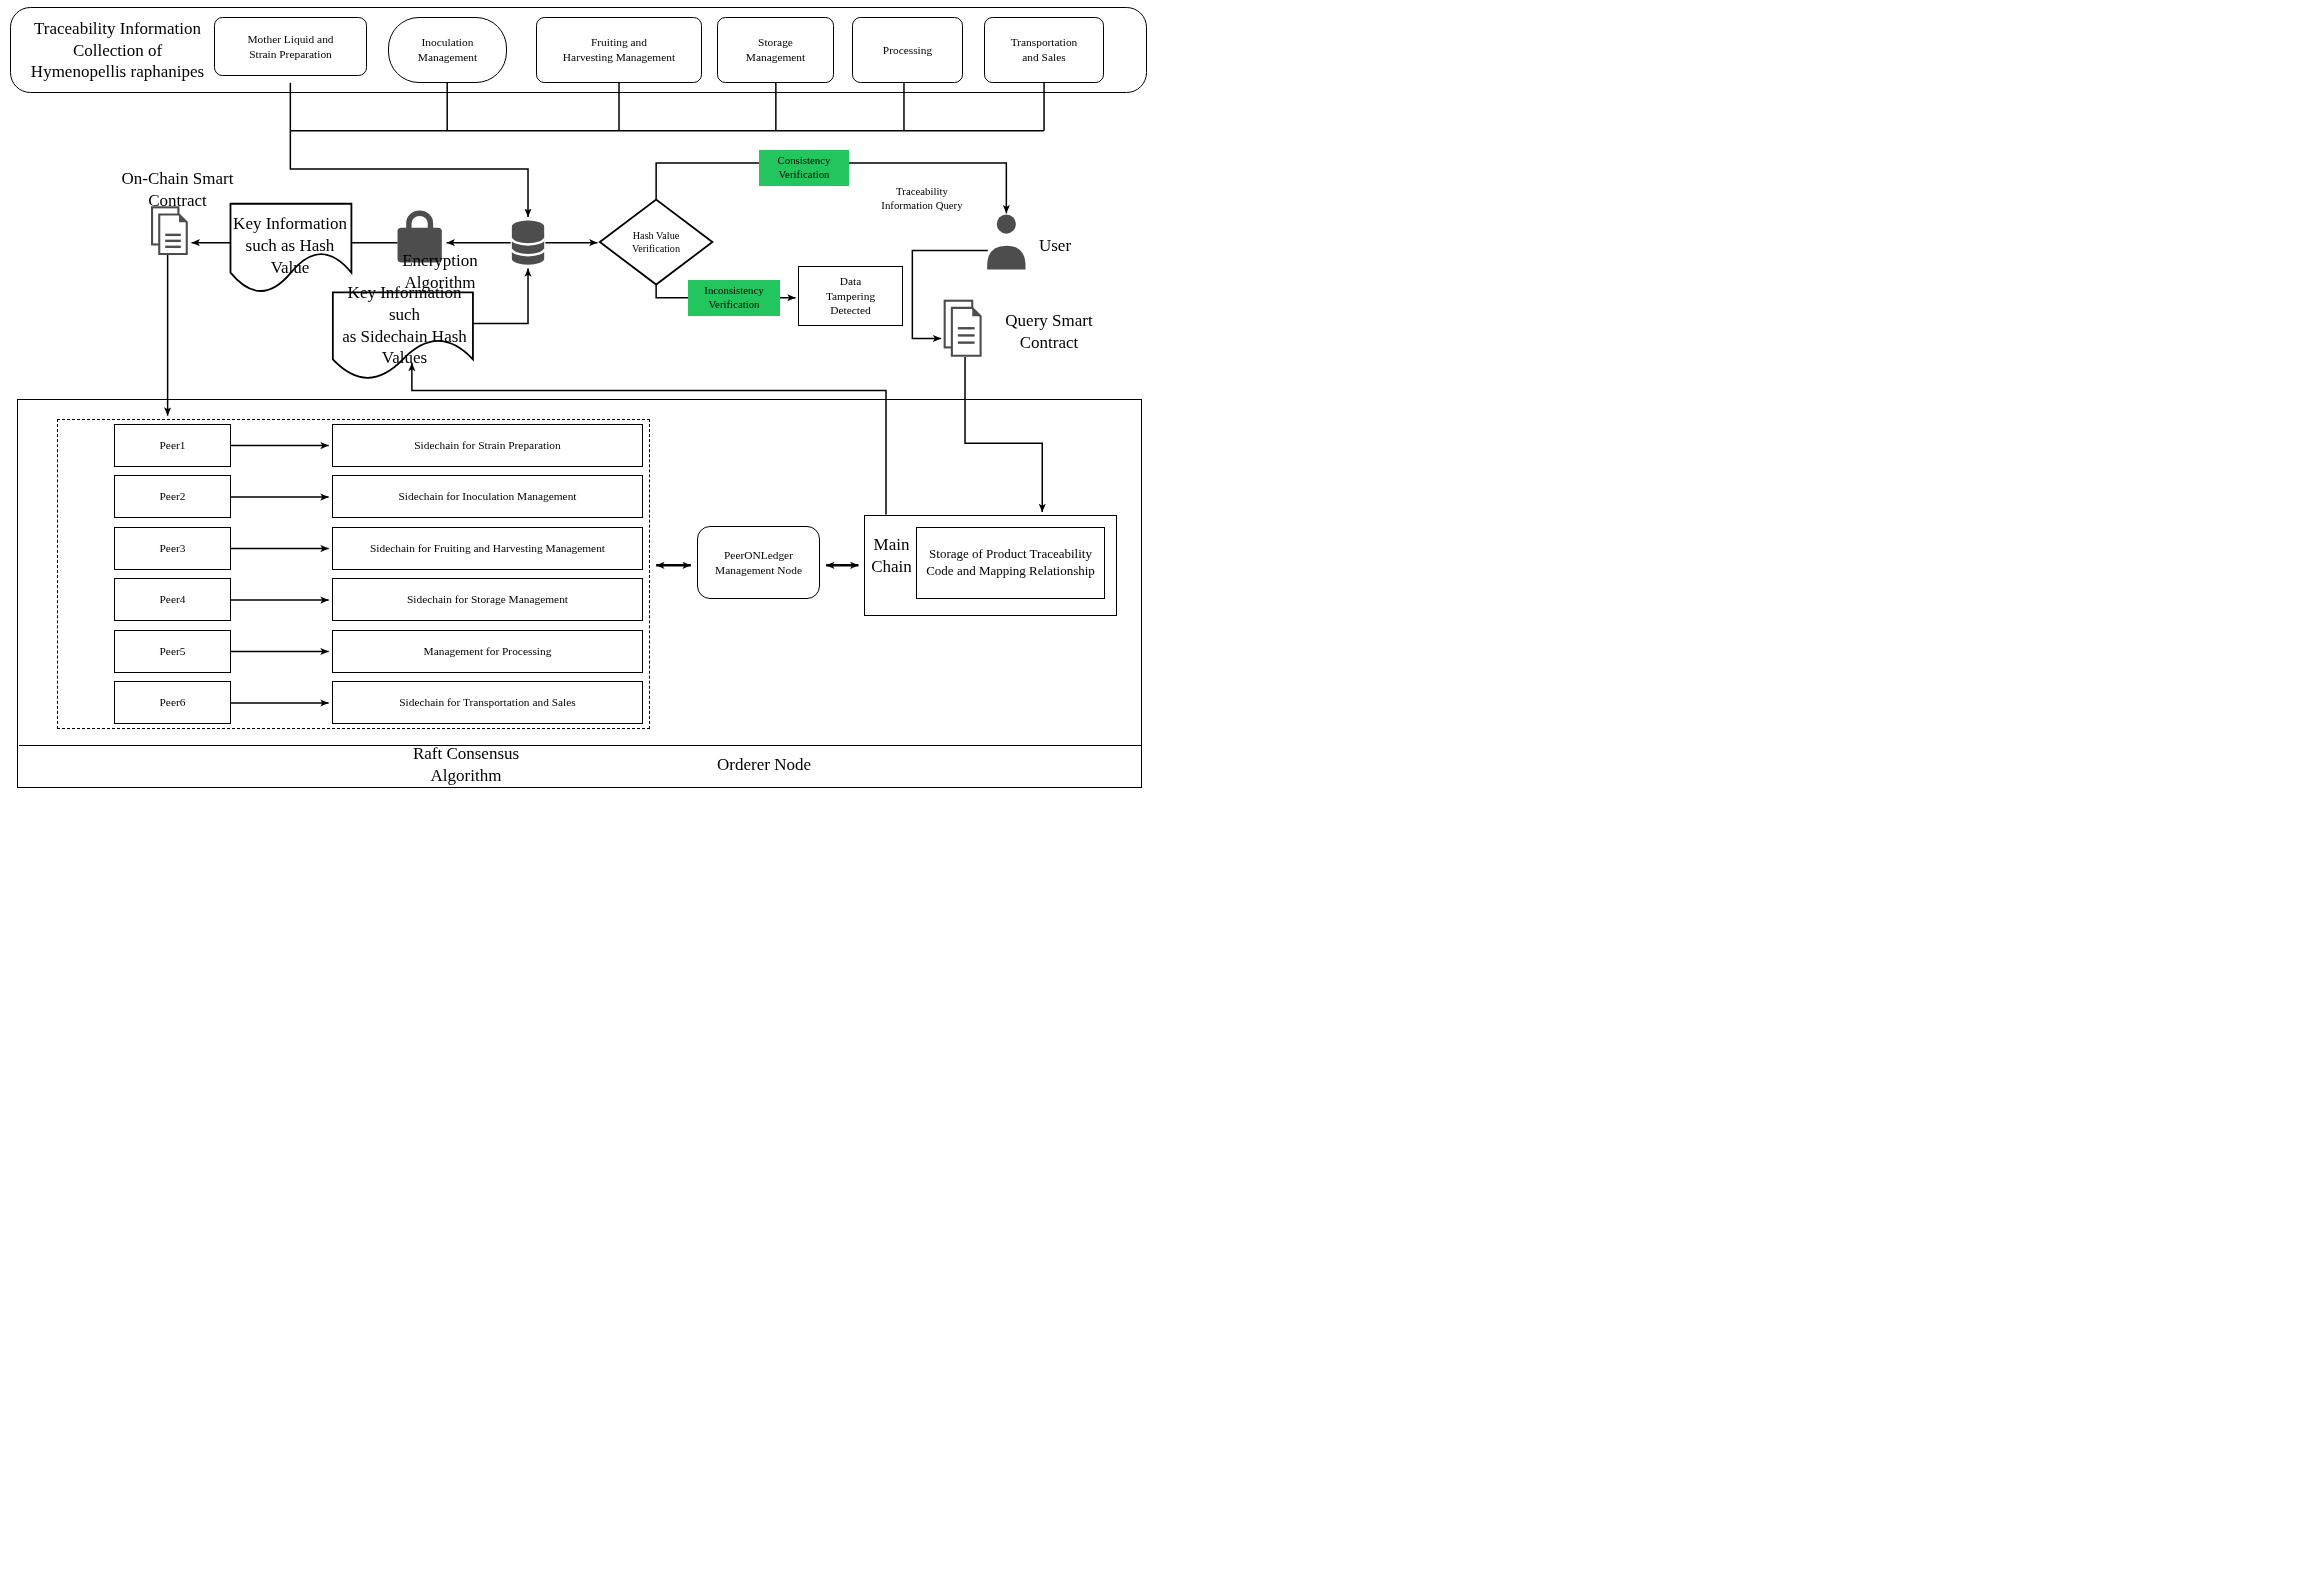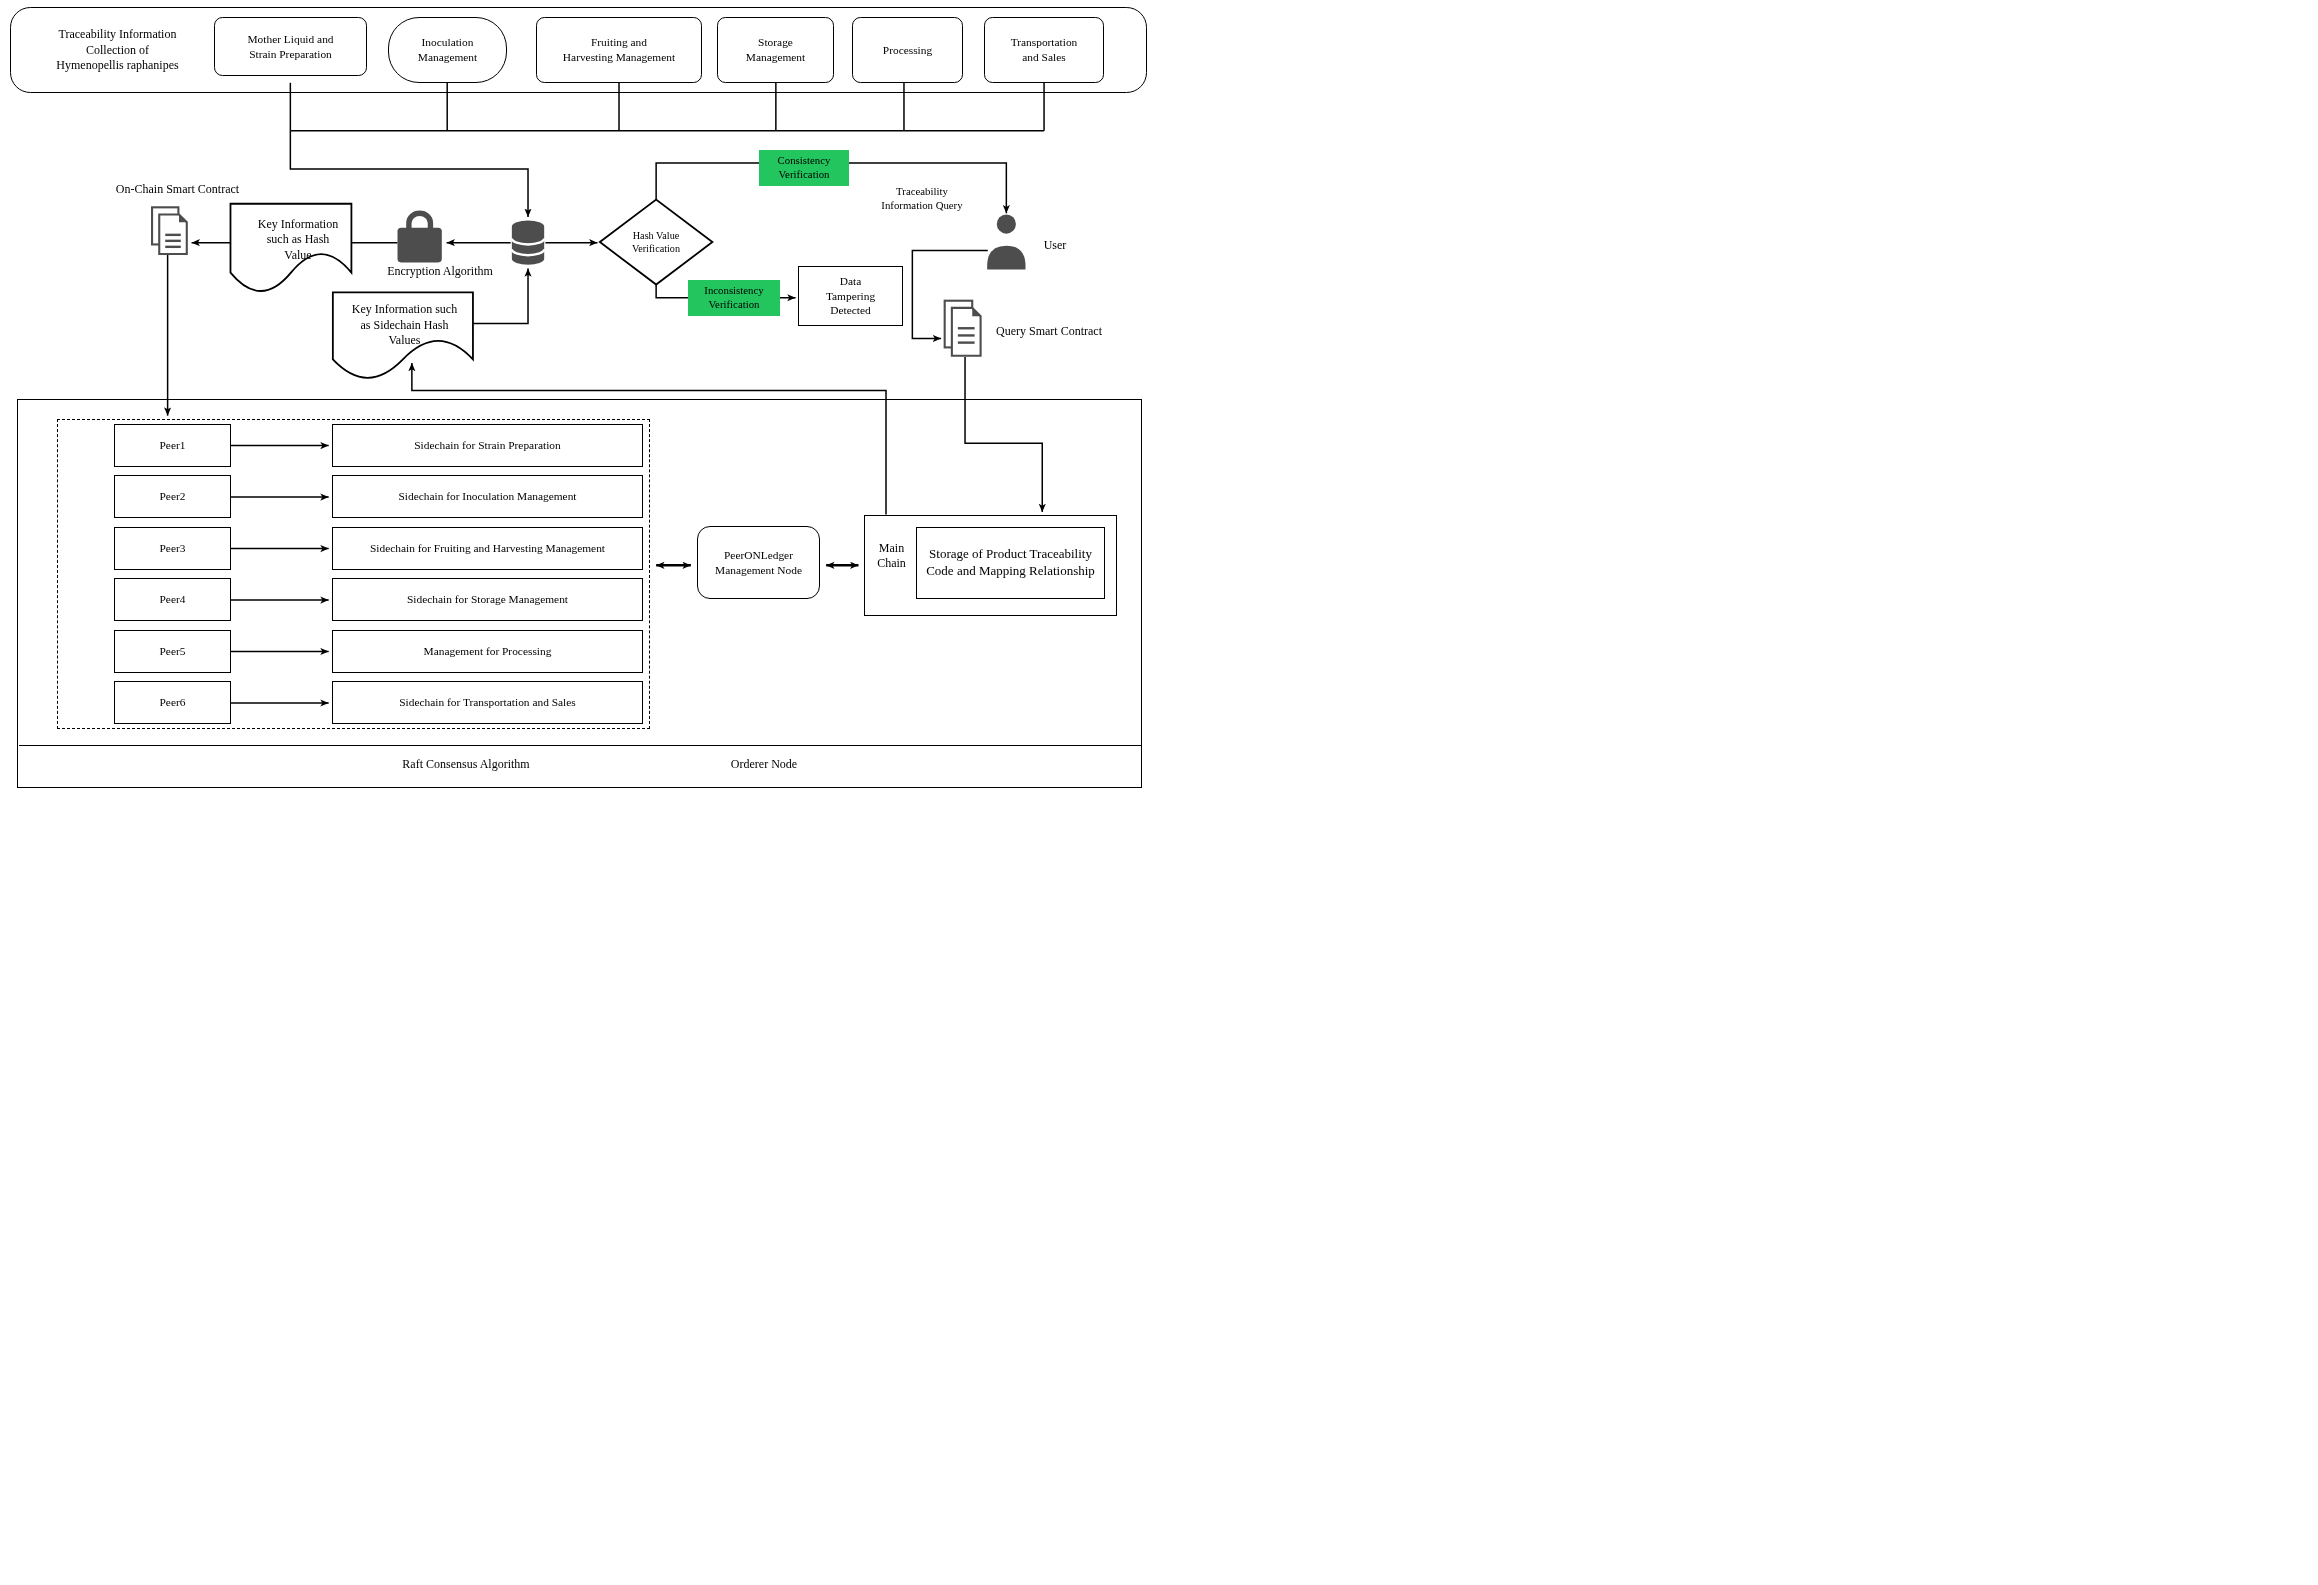--- a/index.html
+++ b/index.html
@@ -8,41 +8,41 @@
     font-family:"Liberation Serif", serif; color:#000;
   }
   svg.layer { position:absolute; left:0; top:0; z-index:2; }
   .box {
     position:absolute; box-sizing:border-box; border:1.8px solid #000; background:#fff;
     display:flex; align-items:center; justify-content:center; text-align:center;
     white-space:pre-line; line-height:1.28; z-index:1; font-size:11.4px;
   }
   .lbl {
     position:absolute; display:flex; align-items:center; justify-content:center;
-    text-align:center; white-space:pre-line; line-height:1.28; z-index:3; font-size:12px;
+    text-align:center; white-space:pre-line; line-height:1.28; z-index:3; font-size:17px;
   }
   .lbl.mask { background:#22c55e; }
   .rounded-lg { border-radius:20.4px; }
   .rounded-md { border-radius:8.4px; }
   .rounded-xl { border-radius:13px; }
   .dashed { border-style:dashed; background:transparent; }
 
   
   #top-container { left:9.6px; top:7.2px; width:1137px; height:86px; z-index:0; }
   #top-title     { left:24px;  top:18px; width:187px; height:65px; }
   #b1 { left:214px;  top:17px; width:153px; height:59px; }
   #b2 { left:388px;  top:17px; width:119px; height:66px;border-radius:31px; }
   #b3 { left:536px;  top:17px; width:166px; height:66px; }
   #b4 { left:717px; top:17px; width:117px; height:66px; }
   #b5 { left:852px; top:17px; width:111px; height:66px; }
   #b6 { left:984px; top:17px; width:120px; height:66px; }
 
   
   #onchain-lbl  { left:96px;  top:181px; width:163px; height:17px; }
-  #doc1-lbl     { left:233px;  top:210px; width:114px; height:60px;padding-left:8px; }
+  #doc1-lbl     { left:233px;  top:216px; width:114px; height:60px; }
   #enc-lbl      { left:371px;  top:263px; width:138px; height:18px; }
   #diamond-lbl  { left:614px; top:225px; width:84px; height:34px; font-size:10.2px; }
   #cons-lbl     { left:759px; top:150px; width:90px; height:36px; font-size:10.8px; }
   #incons-lbl   { left:688px; top:280px; width:92px; height:36px; font-size:10.8px; }
   #tamper-box   { left:798px; top:266px; width:105px; height:60px; }
   #tquery-lbl   { left:858px; top:181px; width:128px; height:36px; font-size:10.8px; }
   #user-lbl     { left:1031px; top:237px; width:48px;  height:18px; }
   #qsc-lbl      { left:989px; top:323px; width:120px; height:18px; }
   #doc2-lbl     { left:335px;  top:298px; width:139px; height:55px; }
 

